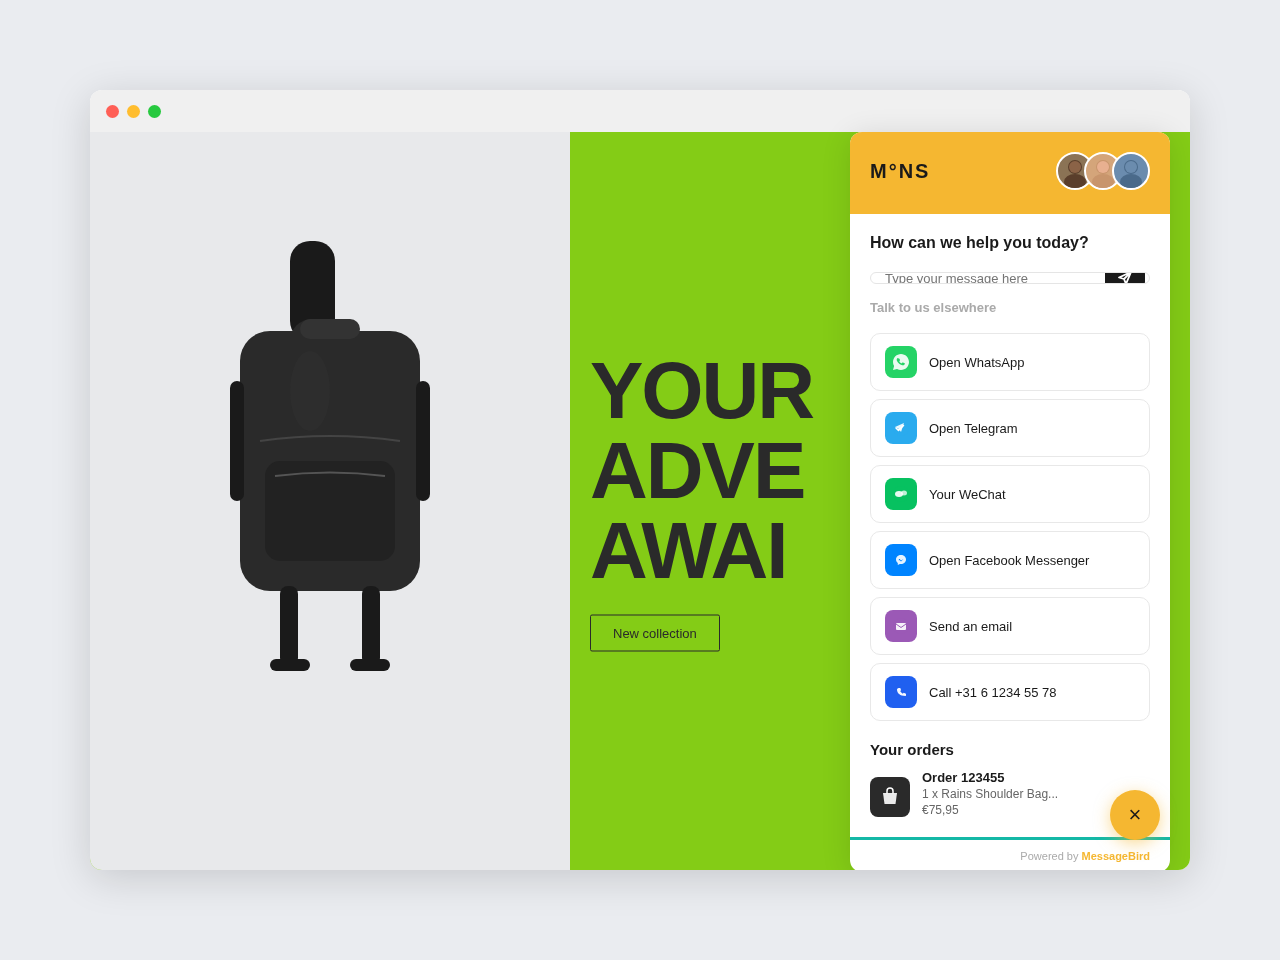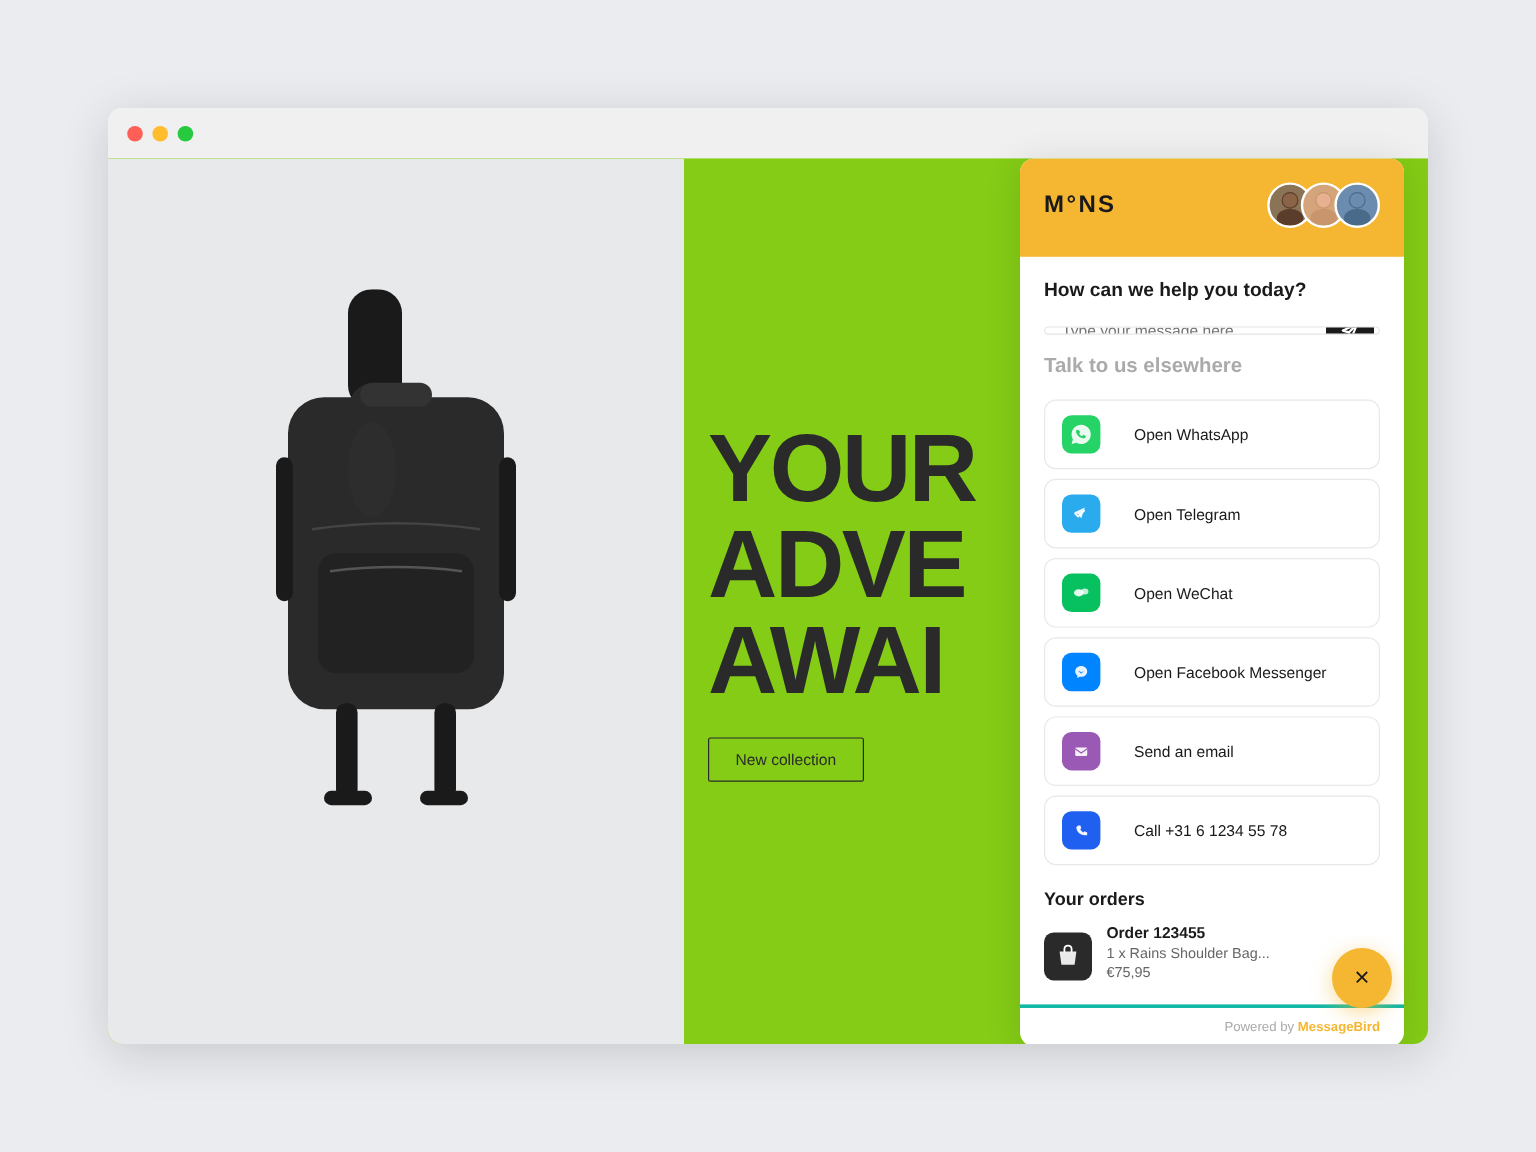--- a/index.html
+++ b/index.html
@@ -211,31 +211,31 @@
       height: 40px;
       display: flex;
       align-items: center;
       justify-content: center;
       cursor: pointer;
       margin: 4px;
       border-radius: 6px;
     }
 
     .talk-elsewhere-title {
-      font-size: 17px;
+      font-size: 13px;
       font-weight: 600;
       color: #aaa;
       text-transform: none;
       margin-bottom: 2px;
     }
 
     .contact-btn {
       display: flex;
       align-items: center;
-      gap: 28px;
+      gap: 12px;
       padding: 12px 14px;
       border: 1.5px solid #e8e8e8;
       border-radius: 10px;
       cursor: pointer;
       background: #fff;
       font-size: 13px;
       font-weight: 500;
       color: #1a1a1a;
       width: 100%;
       text-align: left;
@@ -472,21 +472,21 @@
           </button>
 
           <button class="contact-btn">
             <div class="contact-icon icon-wechat">
               <svg width="18" height="18" viewBox="0 0 18 18" fill="none" xmlns="http://www.w3.org/2000/svg">
                 <circle cx="9" cy="9" r="8" fill="#07C160"></circle>
                 <ellipse cx="7" cy="9" rx="4" ry="3" fill="white" opacity="0.9"></ellipse>
                 <ellipse cx="12" cy="8" rx="3" ry="2.5" fill="white" opacity="0.75"></ellipse>
               </svg>
             </div>
-            <span>Open WeChat</span>
+            <span>Your WeChat</span>
           </button>
 
           <button class="contact-btn">
             <div class="contact-icon icon-messenger">
               <svg width="18" height="18" viewBox="0 0 18 18" fill="none" xmlns="http://www.w3.org/2000/svg">
                 <circle cx="9" cy="9" r="8" fill="#0084FF"></circle>
                 <path d="M9 4C6.2 4 4 6 4 8.5c0 1.4.7 2.6 1.8 3.4V14l2-1.1c.4.1.8.1 1.2.1 2.8 0 5-2 5-4.5S11.8 4 9 4z" fill="white" opacity="0.9"></path>
                 <path d="M6 9.5l1.5-1.6 1.5 1.6 2.5-1.6-2.5 2.6-1.5-1.6-1.5 1.6 2.5-2.6z" fill="#0084FF"></path>
               </svg>
             </div>

